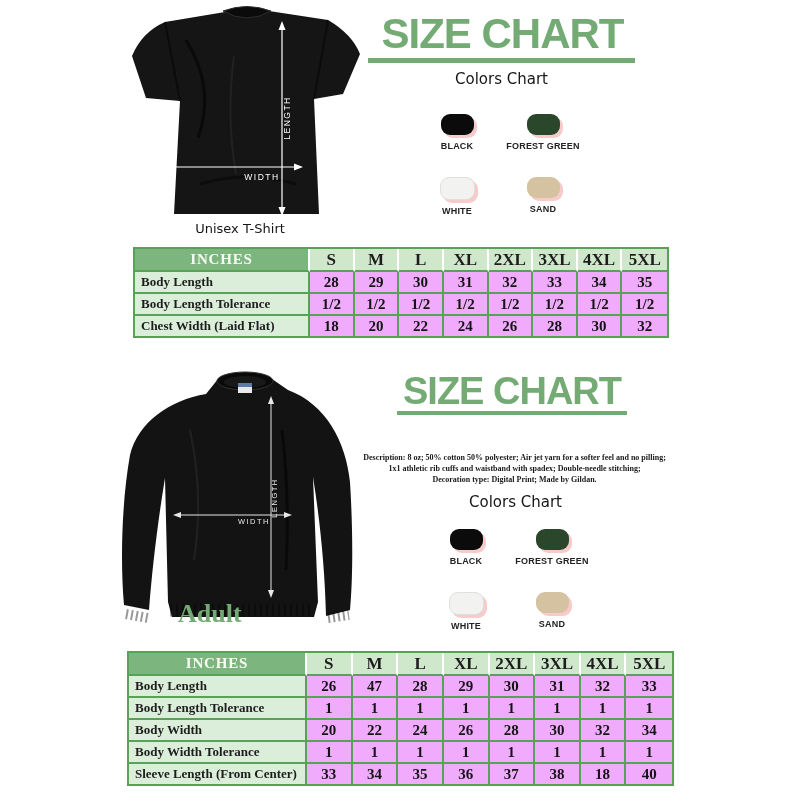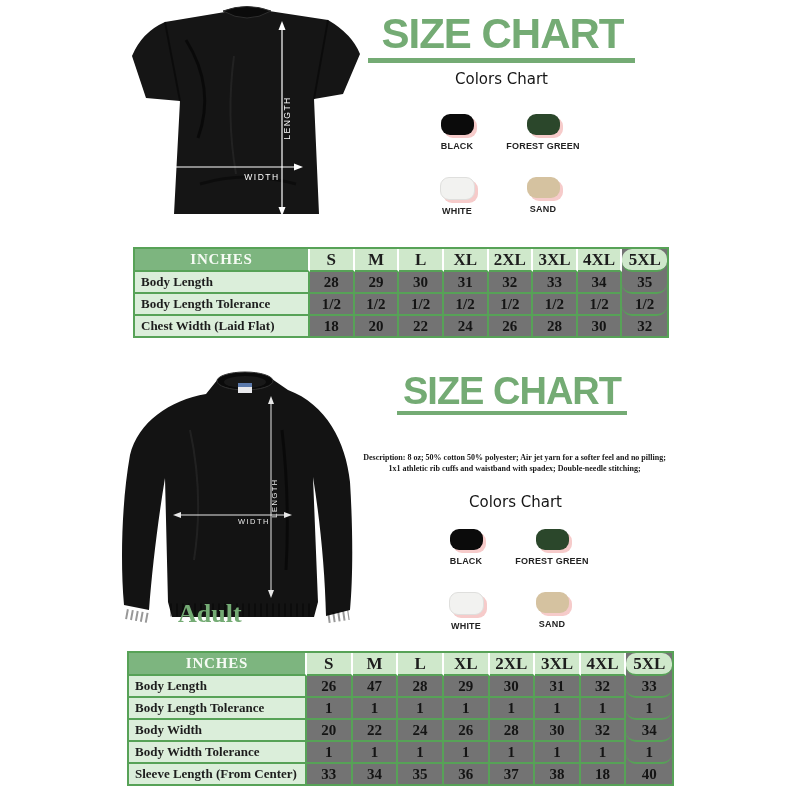--- a/index.html
+++ b/index.html
@@ -33,27 +33,27 @@
   .grid-1{left:414px;top:114px;}
   .grid-2{left:423px;top:529px;}
   .swatch-cell{display:flex;flex-direction:column;align-items:center;}
   .chip{width:33px;height:21px;border-radius:9px;box-shadow:3px 3px 0 var(--shadow-pink);}
   .chip.light{border:1px solid #dfdfdd;}
   .chip-label{margin-top:6px;font-family:"Liberation Sans",sans-serif;font-size:9px;
               font-weight:bold;color:#222;letter-spacing:.2px;white-space:nowrap;}
 
   
   .size-table{position:absolute;border-collapse:separate;border-spacing:0;table-layout:fixed;
-              background:#737373;border:2px solid var(--border-green);
+              background:#f0abfc;border:2px solid var(--border-green);
               font-family:"Liberation Serif",serif;}
   .table-1{left:133px;top:247px;width:536px;}
   .table-2{left:127px;top:651px;width:547px;}
   .size-table th,.size-table td{border-right:2px solid var(--border-green);
               border-bottom:2px solid var(--border-green);padding:0;text-align:center;}
-  .size-table th:last-child,.size-table td:last-child{border-right:none;border-radius:10px;}
+  .size-table th:last-child,.size-table td:last-child{border-right:none;}
   .size-table tbody tr:last-child td{border-bottom:none;}
   .size-table thead th{height:21px;background:var(--size-head-green);font-size:17px;
               font-weight:bold;color:#1d1d1d;border-right-color:#ffffff;}
   .size-table thead th:last-child{border-right:none;}
   .size-table thead th.inches{background:var(--head-green);color:#f6fbf4;font-size:15px;
               letter-spacing:.8px;}
   .size-table td{height:20px;font-size:15px;font-weight:bold;color:#141414;}
   .size-table td.rowlabel{background:var(--label-green);text-align:left;padding-left:6px;
               font-size:13px;color:#1d1d1d;white-space:nowrap;overflow:hidden;}
   .table-1 th:first-child{width:173px;}
@@ -87,20 +87,21 @@
     <text transform="translate(160 112) rotate(-90)" text-anchor="middle" fill="#ffffff" font-family="Liberation Sans, sans-serif" font-size="8.5" letter-spacing="1.5">LENGTH</text>
 
     <g stroke="#ffffff" stroke-width="1.2">
       <line x1="40" y1="161" x2="166" y2="161"></line>
     </g>
     <polygon points="33,161 42,157.5 42,164.5" fill="#ffffff"></polygon>
     <polygon points="173,161 164,157.5 164,164.5" fill="#ffffff"></polygon>
     <text x="132" y="174" text-anchor="middle" fill="#ffffff" font-family="Liberation Sans, sans-serif" font-size="8.5" letter-spacing="1.5">WIDTH</text>
   </svg>
 
+  <div class="hand tshirt-label">Unisex T-Shirt</div>
 
   <div class="big-title title-1">SIZE CHART</div>
   <div class="underline underline-1"></div>
 
   <div class="hand colors-title-1">Colors Chart</div>
 
   <div class="swatch-grid grid-1">
       <div class="swatch-cell">
         <div class="chip" style="background: rgb(11, 11, 11);"></div>
         <div class="chip-label">BLACK</div>
@@ -197,20 +198,21 @@
     <text x="148" y="154" text-anchor="middle" fill="#e8e8e8" font-family="Liberation Sans, sans-serif" font-size="7.5" letter-spacing="1.5">WIDTH</text>
   </svg>
 
   <div class="big-title title-2">SIZE CHART</div>
   <div class="underline underline-2"></div>
 
 
   <div class="description">
     <div>Description: 8 oz; 50% cotton 50% polyester; Air jet yarn for a softer feel and no pilling;</div>
     <div>1x1 athletic rib cuffs and waistband with spadex; Double-needle stitching;</div>
+    <div>Decoration type: Digital Print; Made by Gildan.</div>
   </div>
 
   <div class="hand colors-title-2">Colors Chart</div>
 
   <div class="swatch-grid grid-2">
       <div class="swatch-cell">
         <div class="chip" style="background: rgb(11, 11, 11);"></div>
         <div class="chip-label">BLACK</div>
       </div>
       <div class="swatch-cell">

